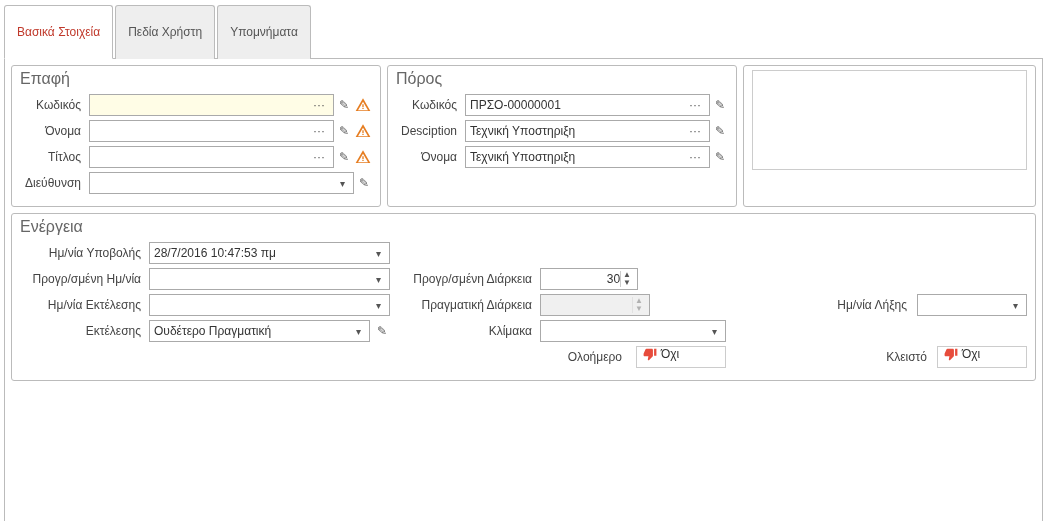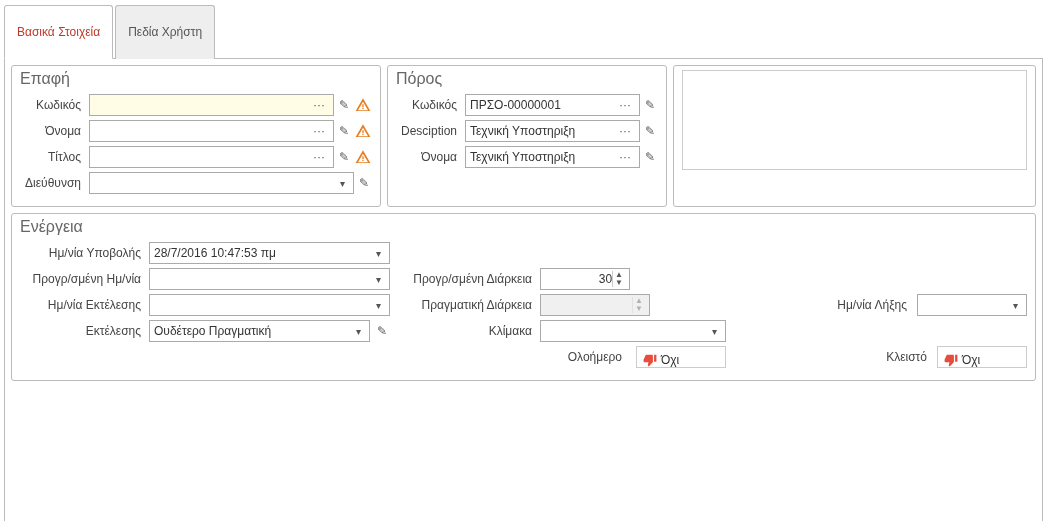--- a/index.html
+++ b/index.html
@@ -47,21 +47,21 @@
   border: 1px solid #bbb;
   border-radius: 3px;
   padding: 4px 8px 8px 8px;
 }
 .panel-title {
   font-size: 16px;
   color: #666;
   margin-bottom: 6px;
 }
 .panel.contact { width: 370px; }
-.panel.resource { width: 280px; }
+.panel.resource { width: 350px; }
 .panel.notes { flex: 1; }
 .panel.action { width: 100%; }
 
 .field-row {
   display: flex;
   align-items: center;
   margin-bottom: 4px;
   gap: 4px;
 }
 .field-label {
@@ -124,33 +124,34 @@
 .action-grid {
   display: grid;
   grid-template-columns: 370px 330px 1fr;
   column-gap: 6px;
 }
 .spinner {
   display: flex; flex-direction: column; border-left: 1px solid #ccc;
 }
 .spinner span { font-size: 8px; line-height: 8px; padding: 0 2px; cursor: pointer; color: #555; }
 .toggle-val {
-  display: inline-flex; align-items: flex-end; gap: 4px;
+  display: inline-flex; align-items: flex-start; gap: 4px;
   border: 1px solid #ccc; background: #fff; height: 22px; padding: 0 6px; width: 90px;
 }
 .thumb-down {
   width: 14px; height: 14px; display: inline-block;
 }
 </style>
 </head>
 <body>
 
 <div class="tabs">
   <div class="tab active">Βασικά Στοιχεία</div>
   <div class="tab">Πεδία Χρήστη</div>
+  <div class="tab">Υπομνήματα</div>
 </div>
 
 <div class="tab-body">
 
   <div class="row1">
 
     <div class="panel contact">
       <div class="panel-title">Επαφή</div>
 
       <div class="field-row">
@@ -272,21 +273,21 @@
 
       <div class="field-row">
         <div class="field-label wide">Προγρ/σμένη Ημ/νία</div>
         <div class="input">
           <span class="val"></span>
           <span class="chevron">▾</span>
         </div>
       </div>
       <div class="field-row">
         <div class="field-label wider">Προγρ/σμένη Διάρκεια</div>
-        <div class="input" style="width:90px;flex:none;align-items:center;">
+        <div class="input" style="width:98px;flex:none;align-items:center;">
           <span class="val" style="text-align:right;">30</span>
           <span class="spinner">
             <span>▲</span>
             <span>▼</span>
           </span>
         </div>
       </div>
       <div></div>
 
       <div class="field-row">

